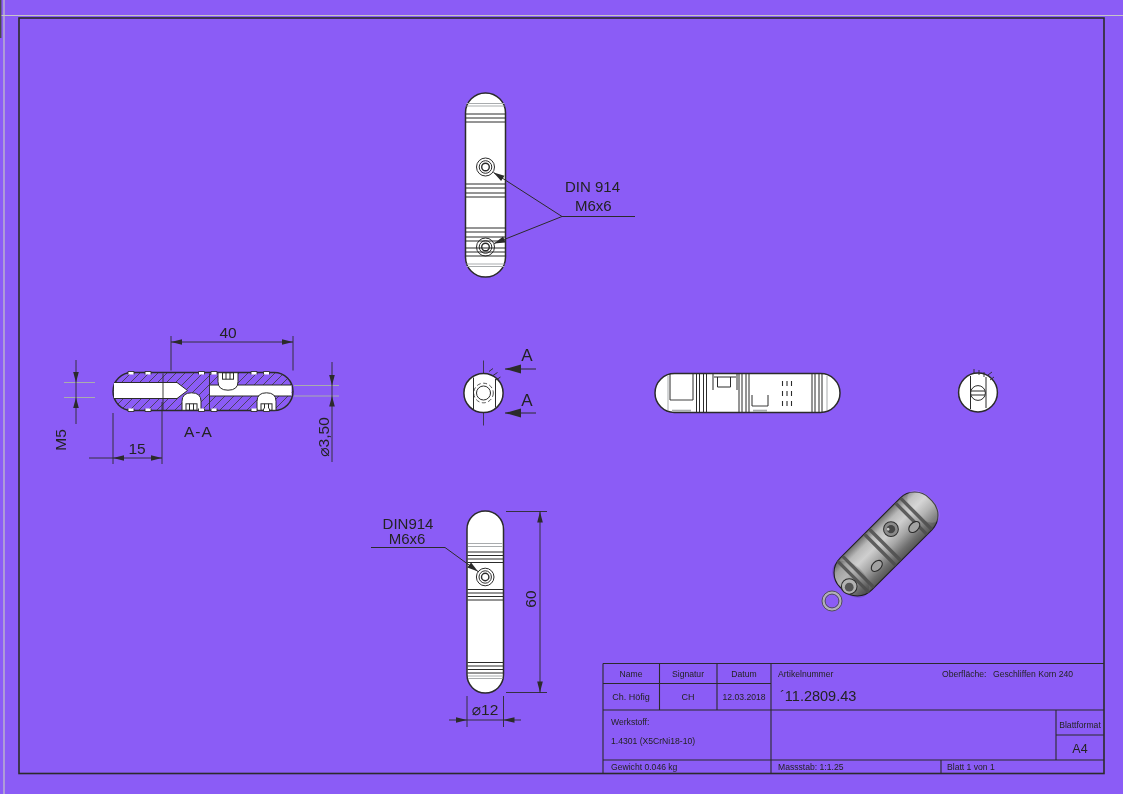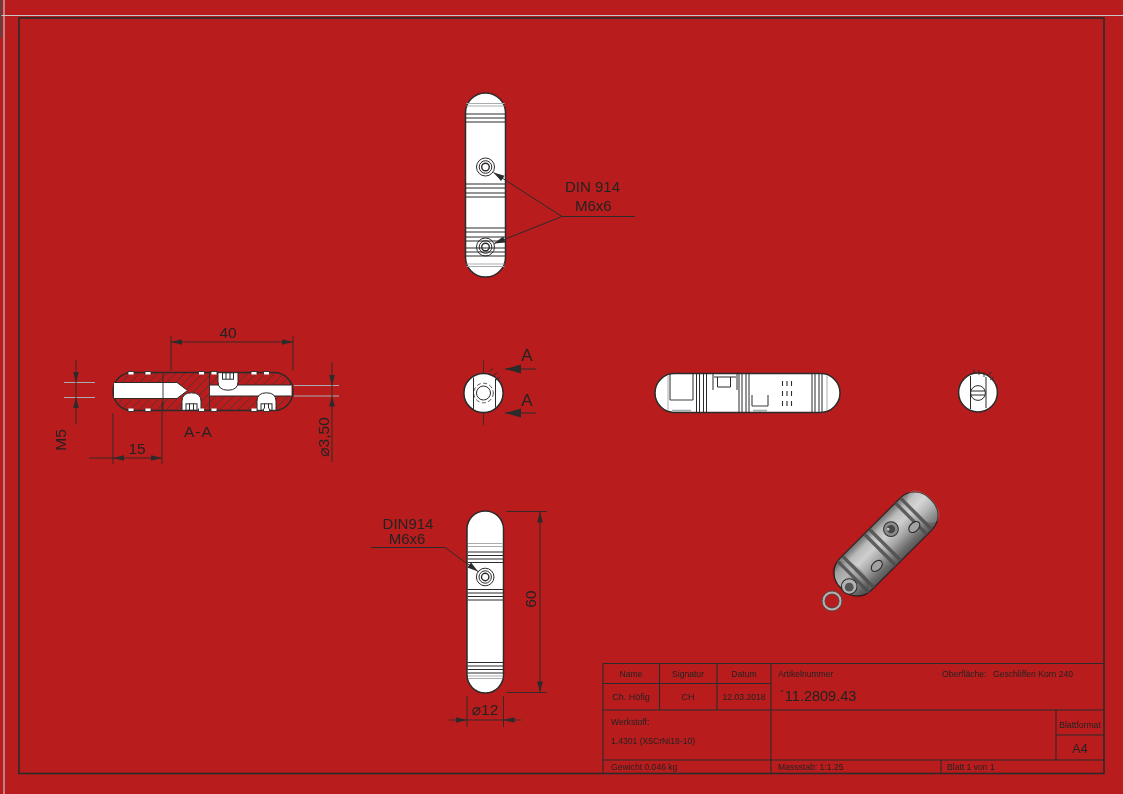--- a/index.html
+++ b/index.html
@@ -1,16 +1,16 @@
 <!DOCTYPE html>
 <html><head>
 <meta charset="utf-8">
 <style>
   html,body{margin:0;padding:0;background:#ffffff;}
-  .sheet{position:relative;width:1123px;height:794px;background:#b91c1c;overflow:hidden;
+  .sheet{position:relative;width:1123px;height:794px;background:#8b5cf6;overflow:hidden;
          font-family:"Liberation Sans", sans-serif;}
   svg{display:block}
   text{fill:#232323;font-family:"Liberation Sans", sans-serif;}
   .dimtxt{font-size:15.5px;}
   .lbltxt{font-size:15px;}
   .cutltr{font-size:17px;}
   .tbsmall{font-size:8.6px;}
   .tbval{font-size:9px;}
   .partno{font-size:14.5px;}
   .a4{font-size:12.5px;}

